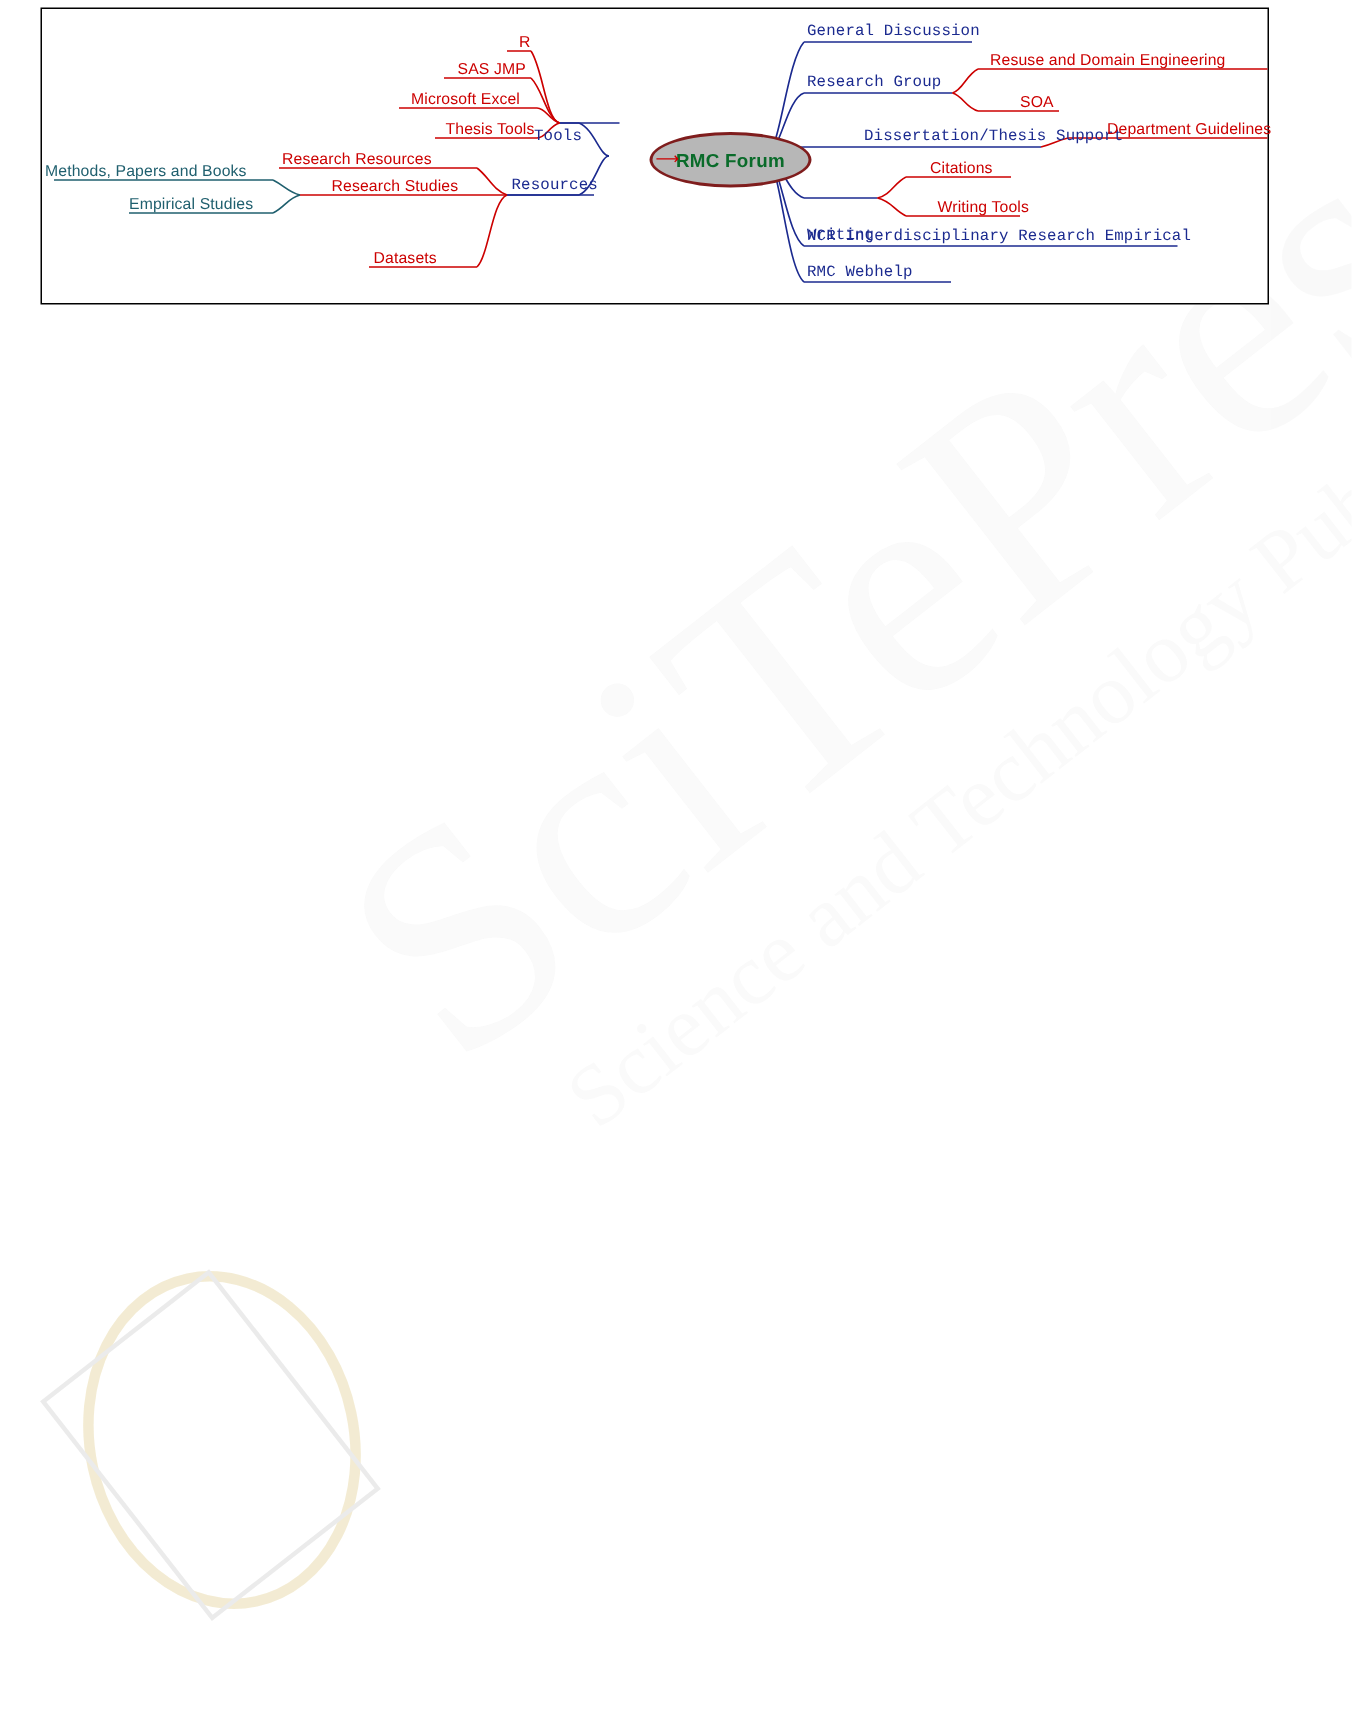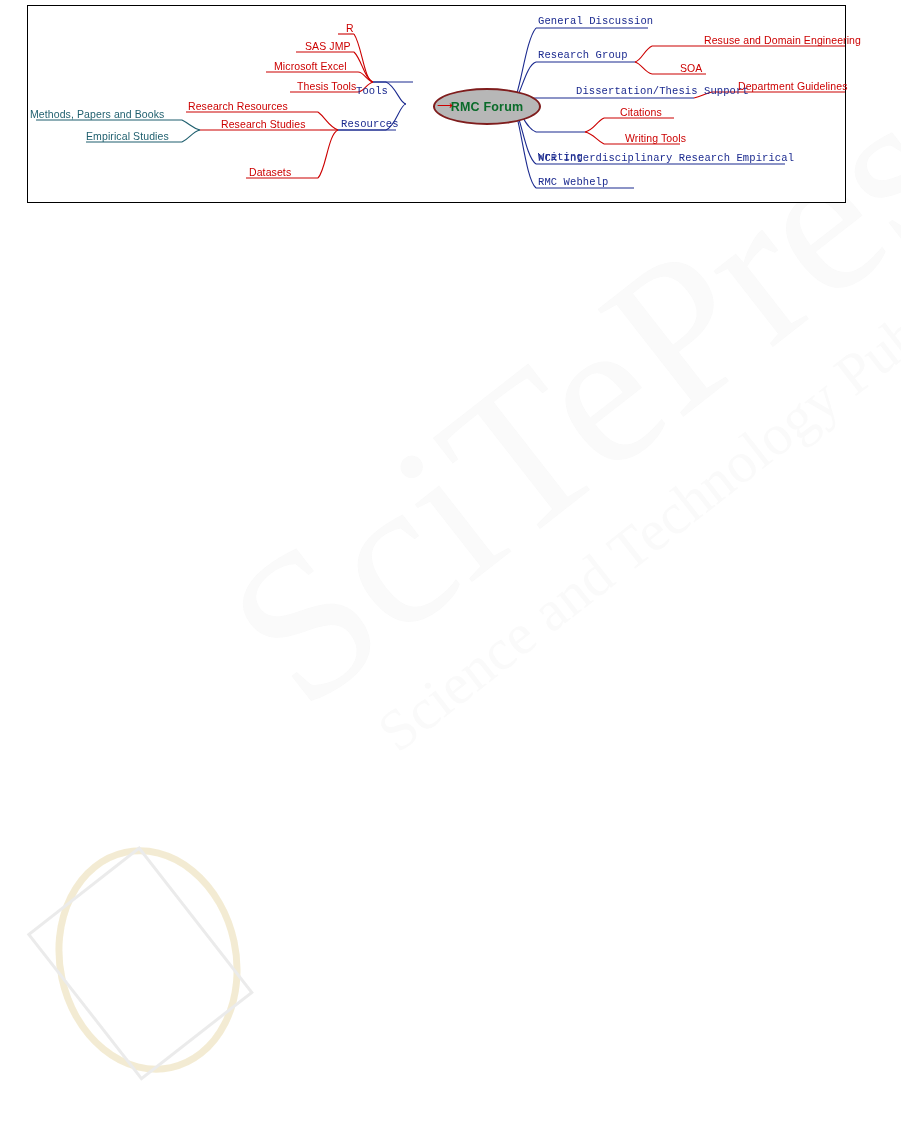--- a/index.html
+++ b/index.html
@@ -187,21 +187,21 @@
 
   <div class="node blue" style="left:313px; top:112px;">Resources</div>
   <div class="node red" style="left:160px; top:94px;">Research Resources</div>
   <div class="node red" style="left:176px; top:112px;margin-left:17px;">Research Studies</div>
   <div class="node red" style="left:221px; top:160px;">Datasets</div>
   <div class="node teal" style="left:2px;   top:102px;">Methods, Papers and Books</div>
   <div class="node teal" style="left:58px;  top:124px;">Empirical Studies</div>
 
   <div class="node blue" style="left:510px; top:9px;">General Discussion</div>
   <div class="node blue" style="left:510px; top:43px;">Research Group</div>
-  <div class="node red" style="left:654px; top:28px;padding-left:22px;">Resuse and Domain Engineering</div>
+  <div class="node red" style="left:610px; top:28px;padding-left:22px;">Resuse and Domain Engineering</div>
   <div class="node red" style="left:652px; top:56px;">SOA</div>
   <div class="node blue" style="left:510px; top:79px;padding-left:38px;">Dissertation/Thesis Support</div>
   <div class="node red" style="left:710px; top:74px;">Department Guidelines</div>
   <div class="node blue" style="left:510px; top:113px;margin-top:32px;">Writing</div>
   <div class="node red" style="left:592px; top:100px;">Citations</div>
   <div class="node red" style="left:597px; top:126px;">Writing Tools</div>
   <div class="node blue" style="left:510px; top:146px;">NCR  Interdisciplinary Research Empirical</div>
   <div class="node blue" style="left:510px; top:170px;">RMC Webhelp</div>
 
 </div>

